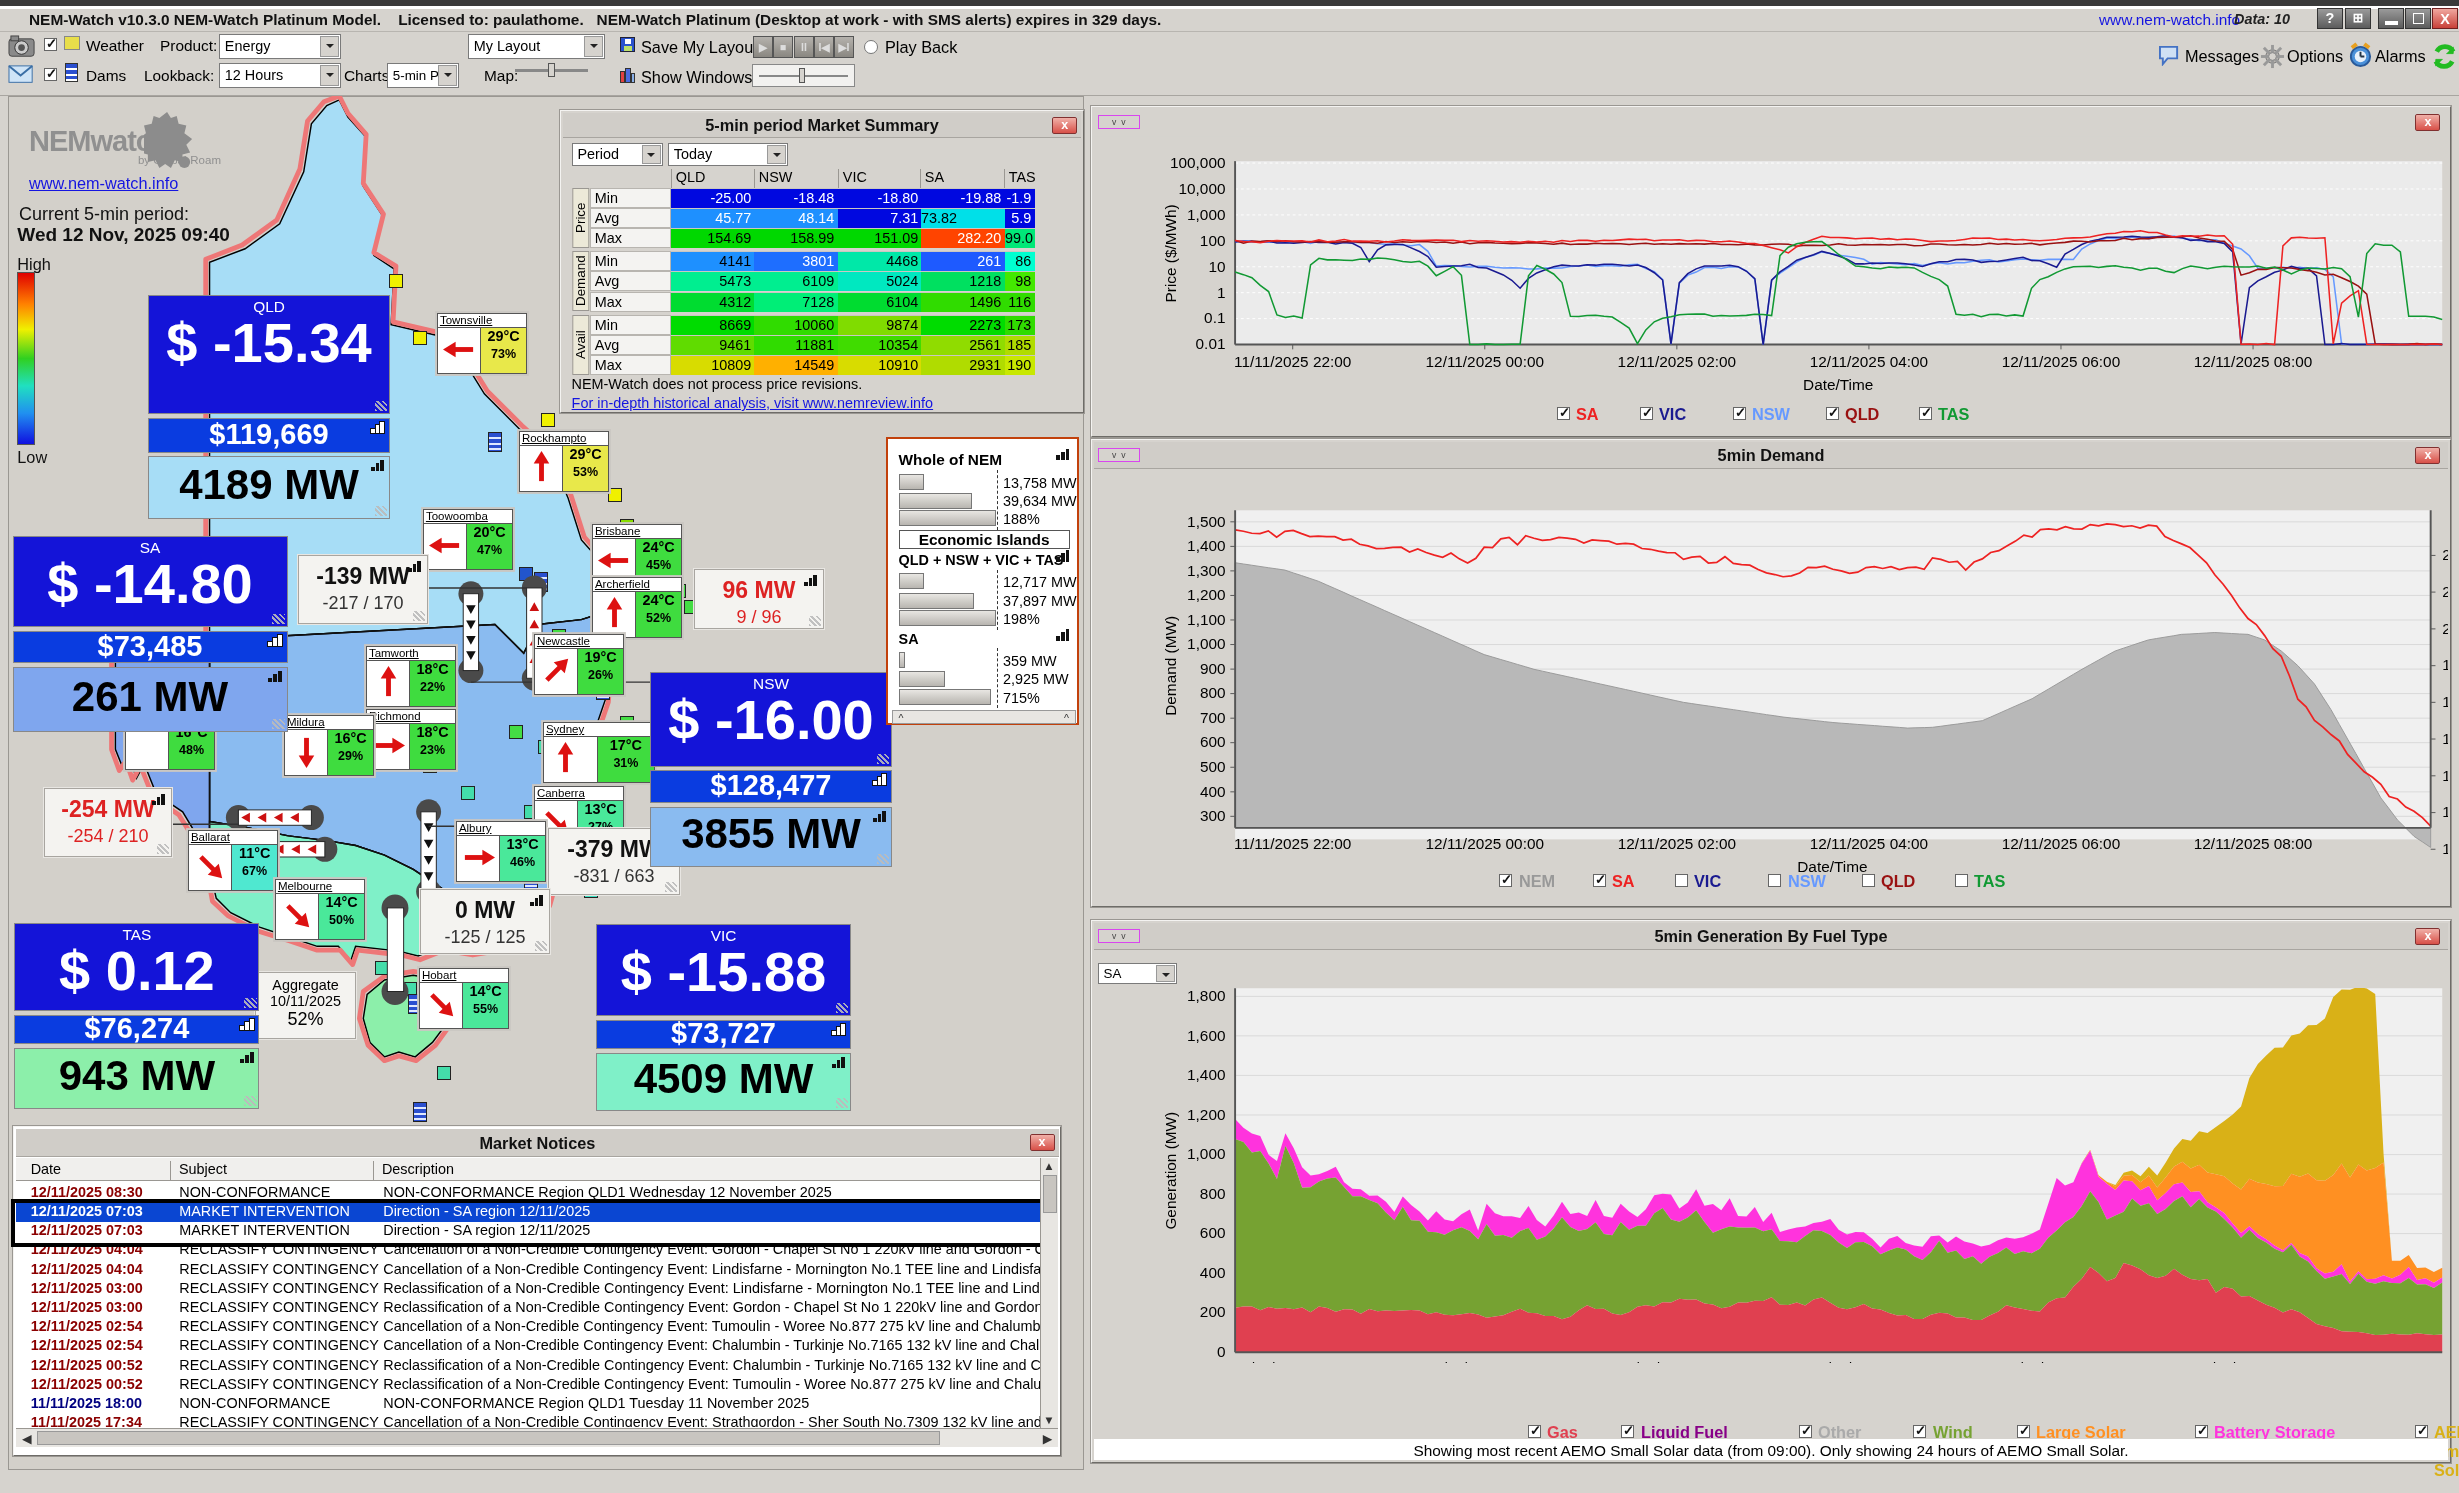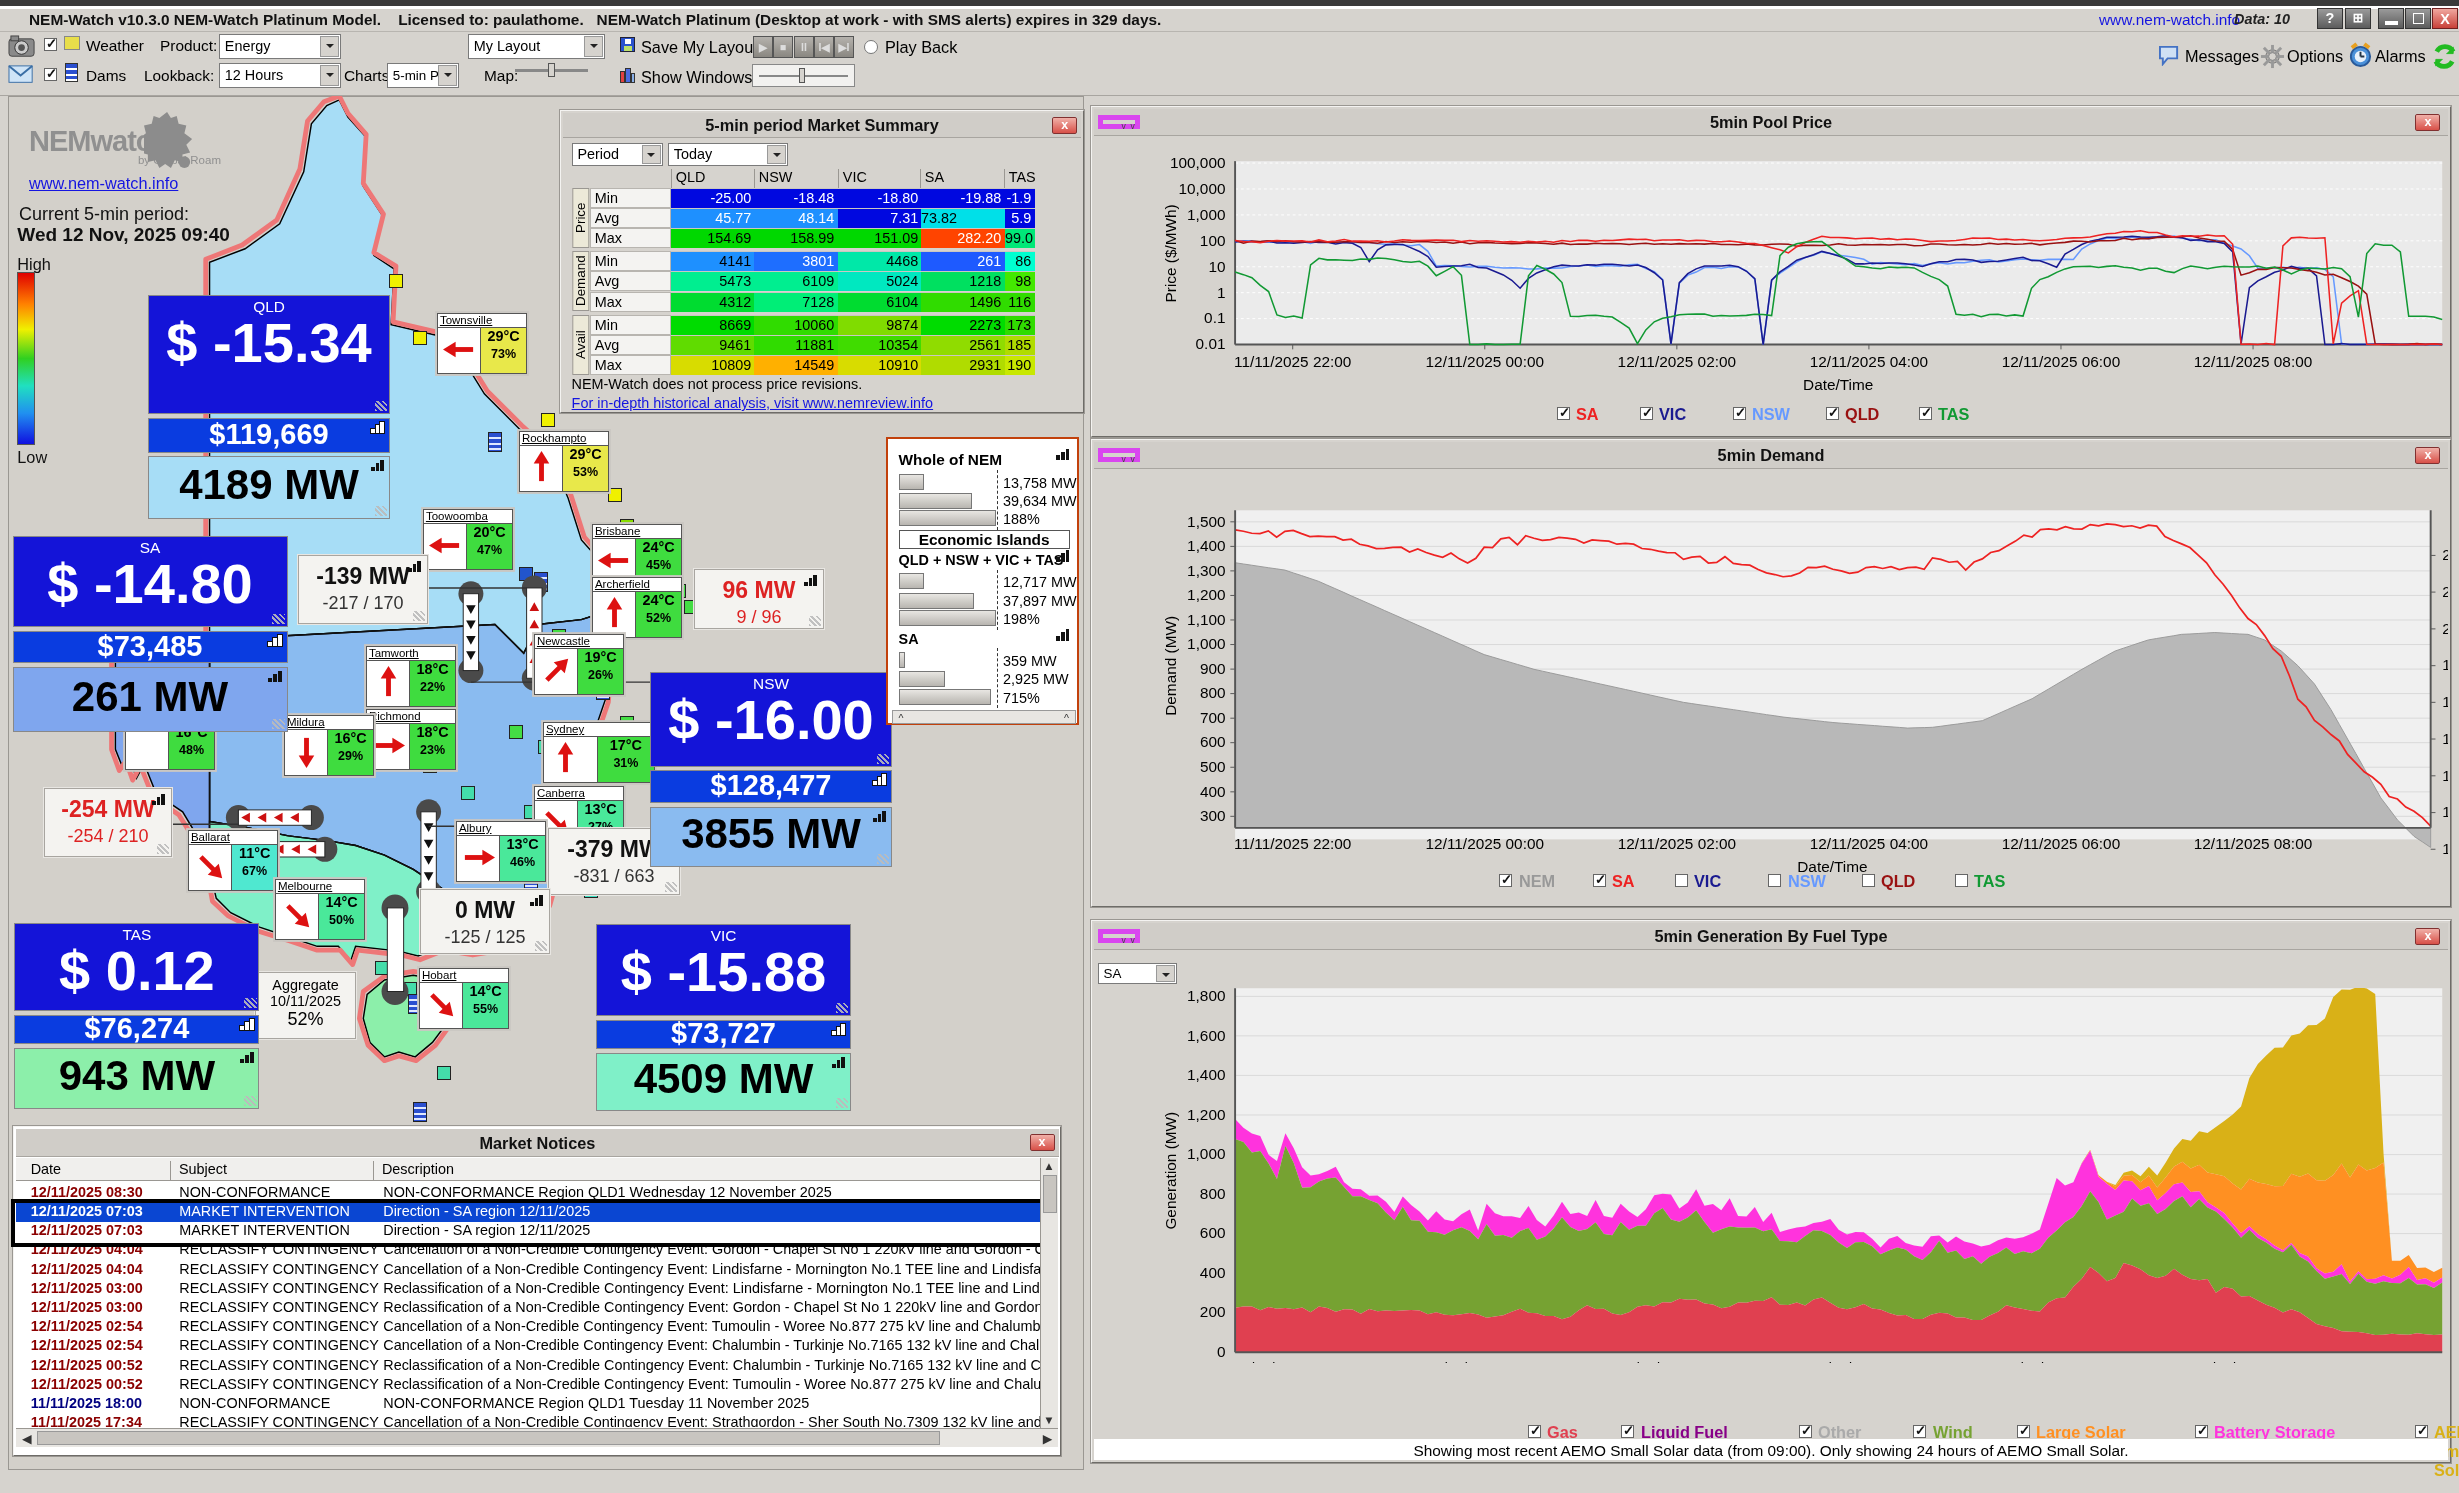--- a/index.html
+++ b/index.html
@@ -1,20 +1,20 @@
 <!DOCTYPE html>
 <html><head><meta charset="utf-8"><style>
 *{margin:0;padding:0;box-sizing:border-box;}
 html,body{width:2459px;height:1494px;overflow:hidden;}
 body{font-family:"Liberation Sans",sans-serif;background:#d6d3ce;position:relative;}
 .abs{position:absolute;}
 .win{position:absolute;background:#d6d3ce;border:1.9px solid;border-color:#f4f3f1 #6e6c68 #6e6c68 #f4f3f1;box-shadow:0 0 0 1px #9a9792;}
 .wtitle{position:absolute;left:1.9px;right:1.9px;top:1.9px;height:25px;background:#d0cdc8;border-bottom:1px solid #a8a5a0;text-align:center;font-weight:bold;font-size:16.3px;color:#111;line-height:25px;}
 .xbtn{position:absolute;width:25px;height:17.3px;background:linear-gradient(#f0b0a8,#d85048);border:1px solid #803030;border-radius:1.9px;color:#fff;font-weight:bold;font-size:12.5px;line-height:15.4px;text-align:center;}
-.vv{position:absolute;height:14.4px;background:#d6d3ce;border:5px solid #d946ef;font-size:8.6px;line-height:12.5px;color:#444;text-align:right;}
+.vv{position:absolute;height:14.4px;background:#d6d3ce;border:1px solid #d946ef;font-size:8.6px;line-height:12.5px;color:#444;text-align:center;}
 .dd{position:absolute;background:#fff;border:1px solid #7a7a7a;font-size:14.4px;color:#000;padding-left:4.8px;}
 .dd .arr{position:absolute;right:1px;top:1px;bottom:1px;width:19px;background:#d6d3ce;border:1px solid #999;}
 .dd .arr:after{content:"";position:absolute;left:4.8px;top:6.7px;border:4.8px solid transparent;border-top-color:#222;}
 .cb{position:absolute;width:13.4px;height:13.4px;background:#fff;border:1px solid #666;}
 .cb.on:after{content:"\2713";position:absolute;left:1px;top:-2.9px;font-size:13.4px;font-weight:bold;color:#111;}
 .grip{position:absolute;right:1.9px;bottom:1.9px;width:12.5px;height:10.6px;background:
  repeating-linear-gradient(45deg,#bbb 0 1.9px,transparent 1.9px 3.8px);opacity:.9;}
 .bic{position:absolute;width:14.4px;height:12.5px;}
 .bic i{position:absolute;bottom:1px;background:#111;}
 .bic.w i{background:#fff;outline:1px solid #111;}
@@ -711,21 +711,20 @@
       <div class="abs" style="left:1.9px;bottom:1.9px;font-size:11.5px;color:#333;">▼</div>
       <div class="abs" style="left:1.9px;top:17.3px;width:13.4px;height:38px;background:#c8c5c0;border:1px solid #999;"></div>
     </div>
     <div class="abs" style="left:1.9px;top:301px;width:1042px;height:19px;background:#e8e6e2;border-top:1px solid #9a9792;">
       <span class="abs" style="left:5.8px;top:1.9px;font-size:12.5px;color:#333;">◀</span>
       <span class="abs" style="right:5.8px;top:1.9px;font-size:12.5px;color:#333;">▶</span>
       <div class="abs" style="left:21px;top:1.9px;width:903px;height:14.4px;background:#c8c5c0;border:1px solid #999;"></div>
     </div>
   </div>
 <div class="win" style="left:1091px;top:106px;width:1360px;height:331px;">
-    <div class="wtitle" style="height:27px;line-height:27px;">5min Pool Price</div>
     <div class="xbtn" style="right:9.6px;top:6.7px;">x</div>
     <div class="vv" style="left:5.8px;top:7.7px;width:42px;">v&nbsp;&nbsp;v</div>
     <svg class="abs" style="left:0;top:29px;" width="1356" height="299" viewBox="1136 140 1412 311">
       <rect x="1136" y="140" width="1412" height="311" fill="#d6d3ce"></rect>
       <rect x="1285" y="166" width="1257" height="191" fill="#ebebeb"></rect>
       <line x1="1285" y1="168" x2="2542" y2="168" stroke="#fff" stroke-width="1" stroke-dasharray="3,3"></line>
       <text x="1275" y="173" font-size="16" text-anchor="end" fill="#000">100,000</text>
       <line x1="1285" y1="195" x2="2542" y2="195" stroke="#fff" stroke-width="1" stroke-dasharray="3,3"></line>
       <text x="1275" y="200" font-size="16" text-anchor="end" fill="#000">10,000</text>
       <line x1="1285" y1="222" x2="2542" y2="222" stroke="#fff" stroke-width="1" stroke-dasharray="3,3"></line>

